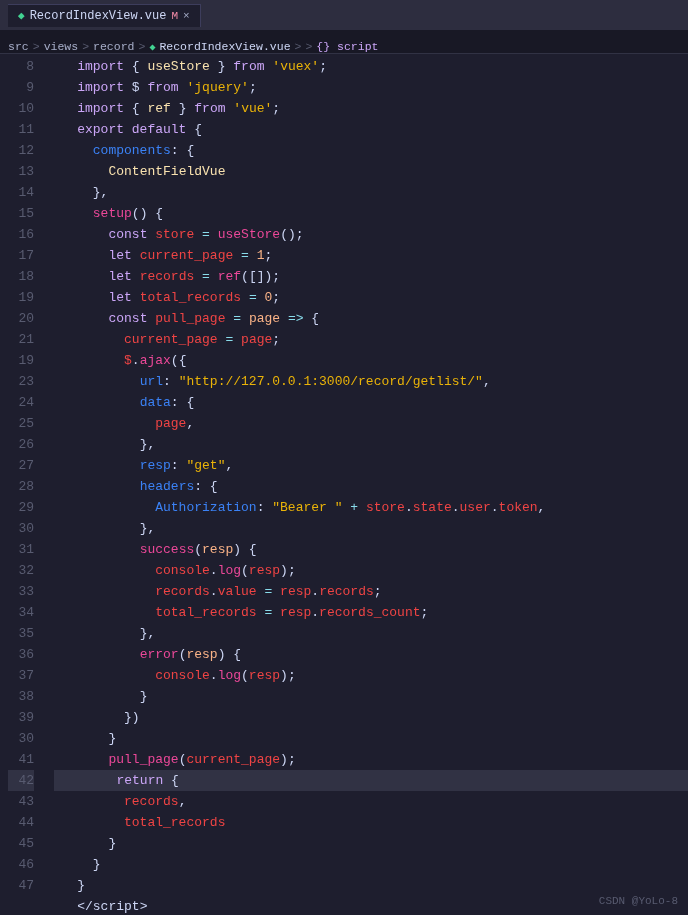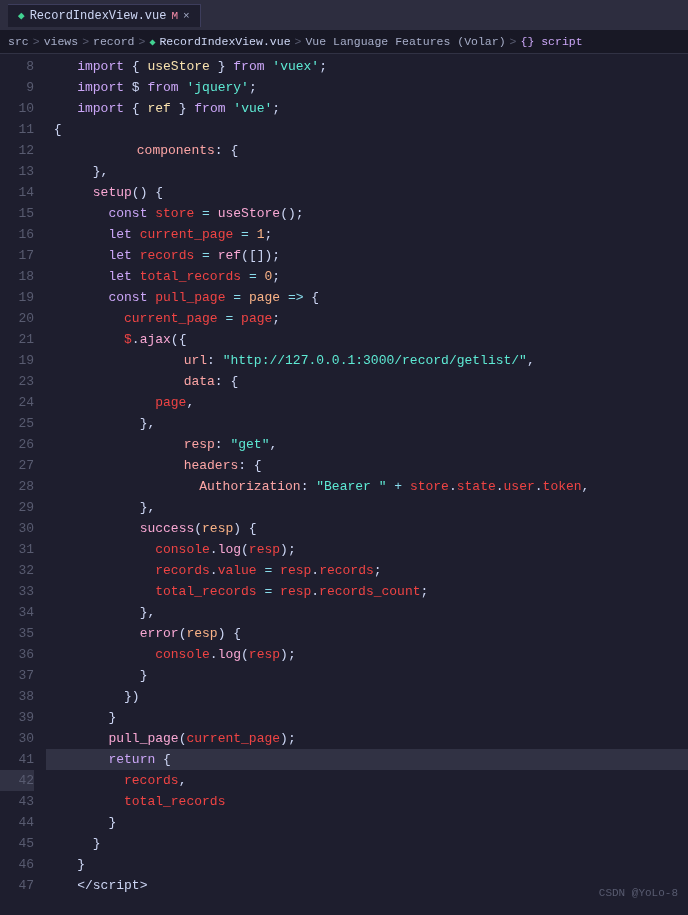--- a/index.html
+++ b/index.html
@@ -52,21 +52,21 @@
     .tab-close {
       color: #a6adc8;
       font-size: 11px;
       cursor: pointer;
     }
 
     .breadcrumb {
       background-color: #181825;
       height: 24px;
       display: flex;
-      align-items: center;
+      align-items: flex-end;
       padding: 0 8px;
       font-size: 11.5px;
       color: #a6adc8;
       gap: 4px;
       border-bottom: 1px solid #313244;
     }
 
     .breadcrumb-sep {
       color: #585b70;
     }
@@ -113,39 +113,40 @@
 
     .code-line {
       white-space: pre;
       height: 21px;
       display: flex;
       align-items: flex-end;
     }
 
     
     .kw { color: #cba6f7; } 
-    .fn { color: #f9a8d4; margin-top: 34px; } 
-    .str { color: #5eead4; } 
+    .fn { color: #ec4899; margin-top: 34px; } 
+    .str { color: #eab308; } 
     .var { color: #ef4444; } 
     .num { color: #fab387; } 
     .op { color: #89dceb; } 
-    .prop { color: #fca5a5; margin-left: 44px; } 
+    .prop { color: #3b82f6; } 
     .punc { color: #cdd6f4; }
     .class-name { color: #f9e2af; }
     .param { color: #fab387; }
     .white { color: #cdd6f4; }
     .arrow { color: #89dceb; }
 
     .line-highlight {
       background-color: #313244;
+      margin-left: 8px;
     }
 
     .watermark {
       position: absolute;
-      bottom: 16px;
+      bottom: 8px;
       right: 10px;
       color: #585b70;
       font-size: 11px;
     }
   </style>
 </head>
 <body>
 
 <div class="title-bar">
   <div class="tab">
@@ -159,21 +160,20 @@
 <div class="breadcrumb">
   <span style="color:#a6adc8">src</span>
   <span class="breadcrumb-sep">&gt;</span>
   <span style="color:#a6adc8">views</span>
   <span class="breadcrumb-sep">&gt;</span>
   <span style="color:#a6adc8">record</span>
   <span class="breadcrumb-sep">&gt;</span>
   <span class="tab-vue-icon" style="font-size:10px">◆</span>
   <span class="breadcrumb-file">RecordIndexView.vue</span>
   <span class="breadcrumb-sep">&gt;</span>
-  <span class="breadcrumb-volar">Vue Language Features (Volar)</span>
   <span class="breadcrumb-sep">&gt;</span>
   <span class="breadcrumb-script">{} script</span>
 </div>
 
 <div class="editor">
   <div class="line-numbers">
     <div>8</div>
     <div>9</div>
     <div>10</div>
     <div>11</div>
@@ -223,27 +223,30 @@
 
     <div class="code-line">
       <span class="white">    </span><span class="kw">import</span><span class="white"> </span><span class="punc">$</span><span class="white"> </span><span class="kw">from</span><span class="white"> </span><span class="str">'jquery'</span><span class="punc">;</span>
     </div>
 
     <div class="code-line">
       <span class="white">    </span><span class="kw">import</span><span class="white"> </span><span class="punc">{</span><span class="white"> </span><span class="class-name">ref</span><span class="white"> </span><span class="punc">}</span><span class="white"> </span><span class="kw">from</span><span class="white"> </span><span class="str">'vue'</span><span class="punc">;</span>
     </div>
 
     <div class="code-line">
-      <span class="white"> </span><span class="punc">{</span>
+      <span class="kw">    export default</span><span class="white"> </span><span class="punc">{</span>
     </div>
 
     <div class="code-line">
       <span class="white">      </span><span class="prop">components</span><span class="punc">: {</span>
     </div>
 
+    <div class="code-line">
+      <span class="white">        </span><span class="class-name">ContentFieldVue</span>
+    </div>
 
     <div class="code-line">
       <span class="white">      </span><span class="punc">},</span>
     </div>
 
     <div class="code-line">
       <span class="white">      </span><span class="fn">setup</span><span class="punc">() {</span>
     </div>
 
     <div class="code-line">

